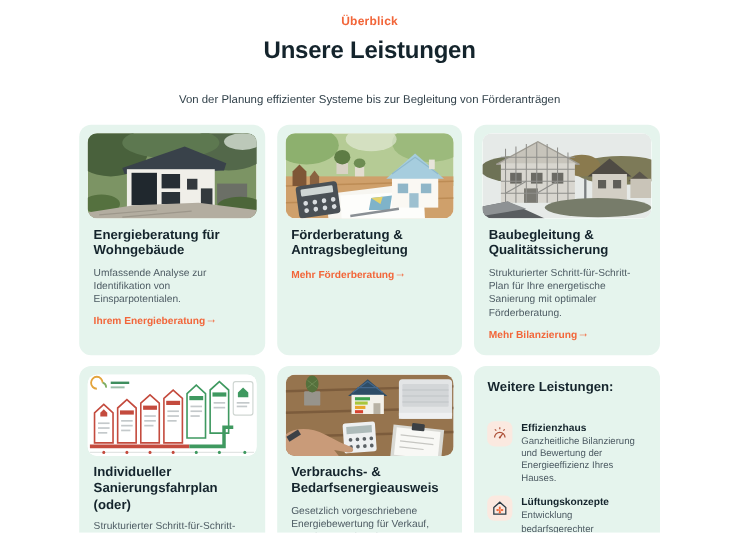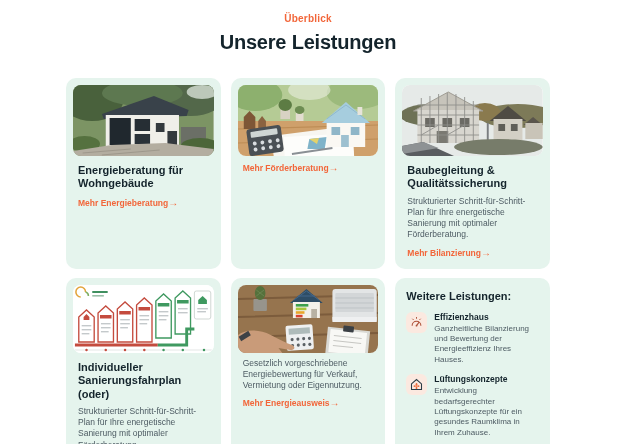--- a/index.html
+++ b/index.html
@@ -26,38 +26,39 @@
   .card-title { font-size: 11px; font-weight: bold; color: #14242c; line-height: 1.22; margin-top: 8px; }
   .card-desc { font-size: 8.5px; color: #4d5b63; line-height: 1.32; margin-top: 5px; }
   .card-link {
     display: inline-flex; align-items: center; gap: 0;
     font-size: 8.5px; font-weight: bold; color: #f2663a;
     margin-top: 7px; text-decoration: none; cursor: pointer;
   }
   .card-link .arrow { font-weight: normal; font-size: 10px; line-height: 1; }
 
   .more-card { padding: 11px 11px 8px; }
-  .more-title { font-size: 11px; font-weight: bold; color: #14242c; margin: 1px 0 10px; }
+  .more-title { font-size: 11px; font-weight: bold; color: #14242c; margin: 1px 0 22px; }
   .ms-item { display: flex; gap: 7px; margin-bottom: 9px; align-items: flex-start; }
   .ms-icon {
     width: 21px; height: 21px; border-radius: 6px; background: #fbe9e0;
     flex: 0 0 auto; display: flex; align-items: center; justify-content: center;
   }
   .ms-icon svg { width: 15px; height: 15px; display:block; }
   .ms-item-title { font-size: 8.5px; font-weight: bold; color: #14242c; }
   .ms-item-desc { font-size: 8px; color: #4d5b63; line-height: 1.3; margin-top: 2px; }
 </style>
 </head>
 <body>
 
 <div class="page">
 
   <div class="header">
     <div class="eyebrow">Überblick</div>
     <h1 class="main-title">Unsere Leistungen</h1>
+    <p class="subtitle">Von der Planung effizienter Systeme bis zur Begleitung von Förderanträgen</p>
   </div>
 
   <div class="grid">
 
     <div class="card">
       <div class="card-image">
         <svg viewBox="0 0 146 71" preserveAspectRatio="none">
           <rect width="146" height="71" fill="#7c9464"></rect>
           <ellipse cx="20" cy="16" rx="32" ry="20" fill="#49613c"></ellipse>
           <ellipse cx="122" cy="13" rx="34" ry="18" fill="#53684a"></ellipse>
@@ -72,22 +73,23 @@
           <rect x="98" y="46" width="10" height="16" fill="#33393d"></rect>
           <rect x="112" y="42" width="26" height="17" fill="#6b6f66"></rect>
           <ellipse cx="12" cy="59" rx="16" ry="8" fill="#55713f"></ellipse>
           <ellipse cx="132" cy="61" rx="20" ry="8" fill="#4c6639"></ellipse>
           <polygon points="0,71 146,71 146,64 96,58 40,60 0,66" fill="#b3ada0"></polygon>
           <path d="M10,68 L60,64 M30,70 L90,65" stroke="#9d978b" stroke-width="1" fill="none"></path>
         </svg>
       </div>
       <div class="card-body">
         <h3 class="card-title">Energieberatung für Wohngebäude</h3>
+        <p class="card-desc">Umfassende Analyse zur Identifikation von Einsparpotentialen.</p>
         <a class="card-link">
-            <span>Mehr Energieberatung</span>
+            <span>Ihrem Energieberatung</span>
             <span class="arrow">→</span>
           </a>
       </div>
     </div>
 
     <div class="card">
       <div class="card-image">
         <svg viewBox="0 0 146 71" preserveAspectRatio="none">
           <rect width="146" height="44" fill="#b5cb95"></rect>
           <ellipse cx="18" cy="10" rx="28" ry="16" fill="#8db06e"></ellipse>
@@ -123,20 +125,21 @@
           <polygon points="87,38 112,17 137,38" fill="#a6cdde"></polygon>
           <path d="M92,34 L112,20 L132,34" stroke="#8fb9cc" stroke-width="1" fill="none"></path>
           <rect x="124" y="22" width="5" height="8" fill="#e7e4da"></rect>
           <rect x="97" y="42" width="9" height="8" fill="#8fb6c8"></rect>
           <rect x="117" y="42" width="9" height="8" fill="#8fb6c8"></rect>
           <rect x="107" y="50" width="8" height="12" fill="#9dc0d0"></rect>
           <line x1="56" y1="69" x2="98" y2="63" stroke="#8a8f94" stroke-width="2"></line>
         </svg>
       </div>
       <div class="card-body">
+        <h3 class="card-title">Förderberatung &amp; Antragsbegleitung</h3>
         <a class="card-link">
             <span>Mehr Förderberatung</span>
             <span class="arrow">→</span>
           </a>
       </div>
     </div>
 
     <div class="card">
       <div class="card-image">
         <svg viewBox="0 0 146 71" preserveAspectRatio="none">
@@ -291,20 +294,21 @@
                 <circle cx="62" cy="60" r="1.6"></circle>
                 <circle cx="68" cy="60" r="1.6"></circle>
                 <circle cx="74" cy="60" r="1.6"></circle>
             </g>
           </g>
           <path d="M0,68 L0,50 C8,44 22,44 34,50 C42,54 50,58 56,60 C60,61.5 59,66 54,65 L42,63 L46,68 Z" fill="#c99b79"></path>
           <path d="M2,54 L12,48" stroke="#3c4146" stroke-width="5"></path>
         </svg>
       </div>
       <div class="card-body">
+        <h3 class="card-title">Verbrauchs- &amp; Bedarfsenergieausweis</h3>
         <p class="card-desc">Gesetzlich vorgeschriebene Energiebewertung für Verkauf, Vermietung oder Eigennutzung.</p>
         <a class="card-link">
             <span>Mehr Energieausweis</span>
             <span class="arrow">→</span>
           </a>
       </div>
     </div>
 
     <div class="card more-card">
       <h3 class="more-title">Weitere Leistungen:</h3>

